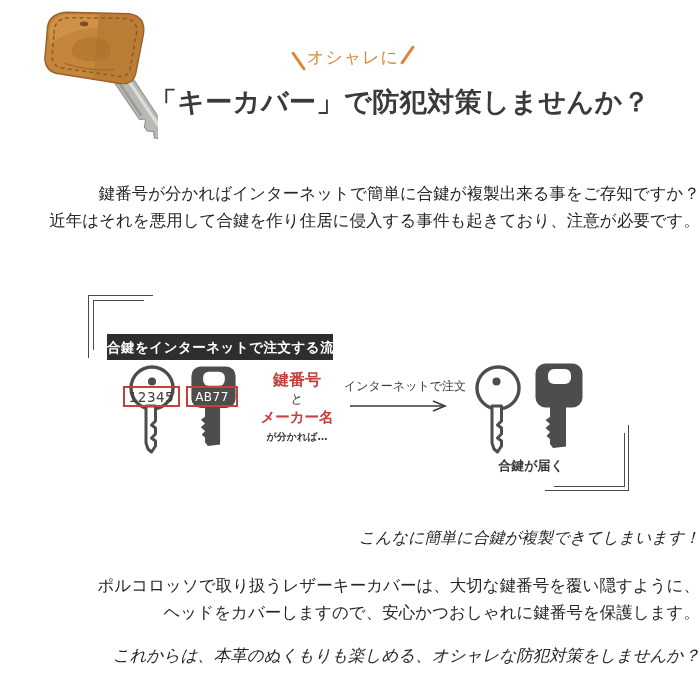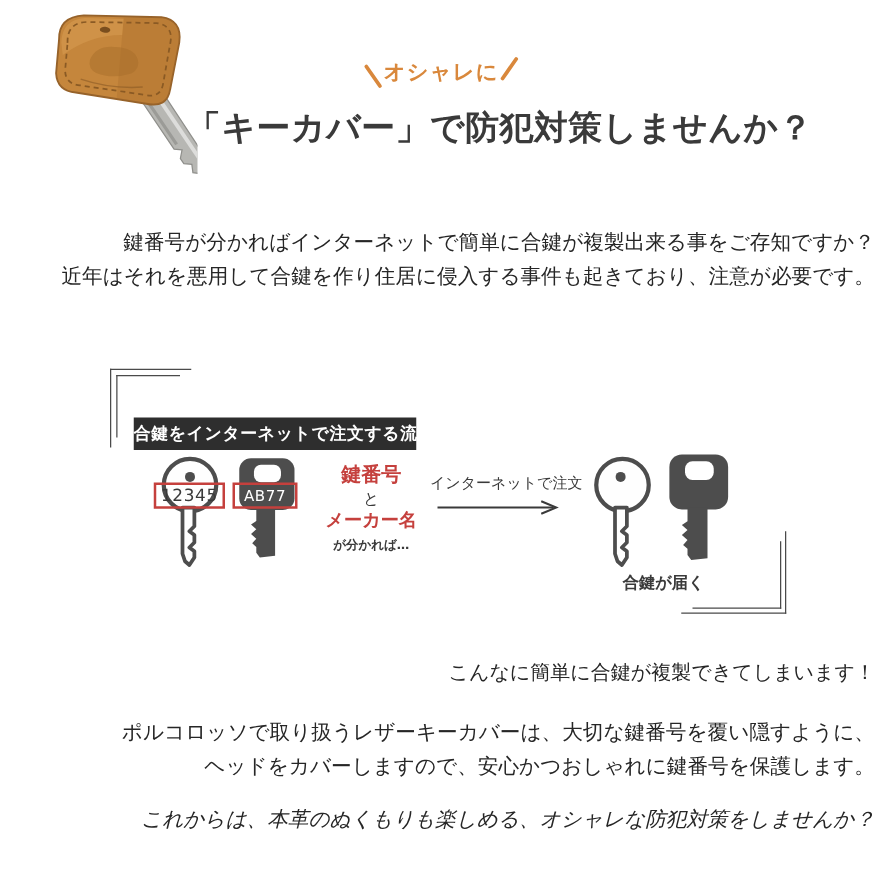--- a/index.html
+++ b/index.html
@@ -6,37 +6,37 @@
   .page{
     position:relative;width:700px;height:700px;background:#fff;overflow:hidden;
     font-family:"DejaVu Sans","Liberation Sans",sans-serif;color:#3a3a3a;
   }
   .abs{position:absolute;}
   p{margin:0;}
 
   
   .key-photo{left:36px;top:8px;width:122px;height:145px;}
   .tagline{left:278px;top:42px;width:150px;height:30px;display:flex;align-items:center;justify-content:center;gap:7px;}
-  .tagline-text{font-size:17px;font-weight:bold;color:#d9883c;letter-spacing:1px;white-space:nowrap;}
+  .tagline-text{font-size:17px;font-weight:normal;color:#d9883c;letter-spacing:1px;white-space:nowrap;}
   .slash{width:3px;height:22px;background:#d9883c;border-radius:2px;}
   .slash-l{transform:rotate(-35deg);margin-top:8px;}
   .slash-r{transform:rotate(35deg);margin-top:-4px;}
   .headline{
     left:105px;top:66px;width:590px;text-align:center;
     font-size:27px;font-weight:bold;color:#3a3a3a;letter-spacing:0.5px;white-space:nowrap;font-family:Liberation Serif, serif;
   }
 
   
   .serif{
     font-family:"Liberation Serif","DejaVu Serif",serif;color:#262626;
     width:700px;left:0;text-align:right;white-space:nowrap;
   }
   .intro1{top:183px;font-size:16.5px;}
   .intro2{top:210px;font-size:16.5px;}
-  .catch{top:528px;font-size:16px;}
+  .catch{top:528px;font-size:16px;font-style:italic;}
   .body1{top:575px;font-size:16.5px;}
   .body2{top:602px;font-size:16.5px;}
   .closing{top:645px;font-size:16.5px;font-style:italic;}
 
   
   .diagram{left:0;top:285px;width:700px;height:225px;}
   .corner{position:absolute;}
   .corner.tl{left:88px;top:10px;width:64px;height:62px;border-left:1.5px solid #4a4a4a;border-top:1.5px solid #4a4a4a;}
   .corner.tl::after{content:"";position:absolute;left:3.5px;top:3.5px;right:9px;bottom:8px;border-left:1.5px solid #4a4a4a;border-top:1.5px solid #4a4a4a;}
   .corner.br{left:545px;top:140px;width:83px;height:65px;border-right:1.5px solid #4a4a4a;border-bottom:1.5px solid #4a4a4a;}

